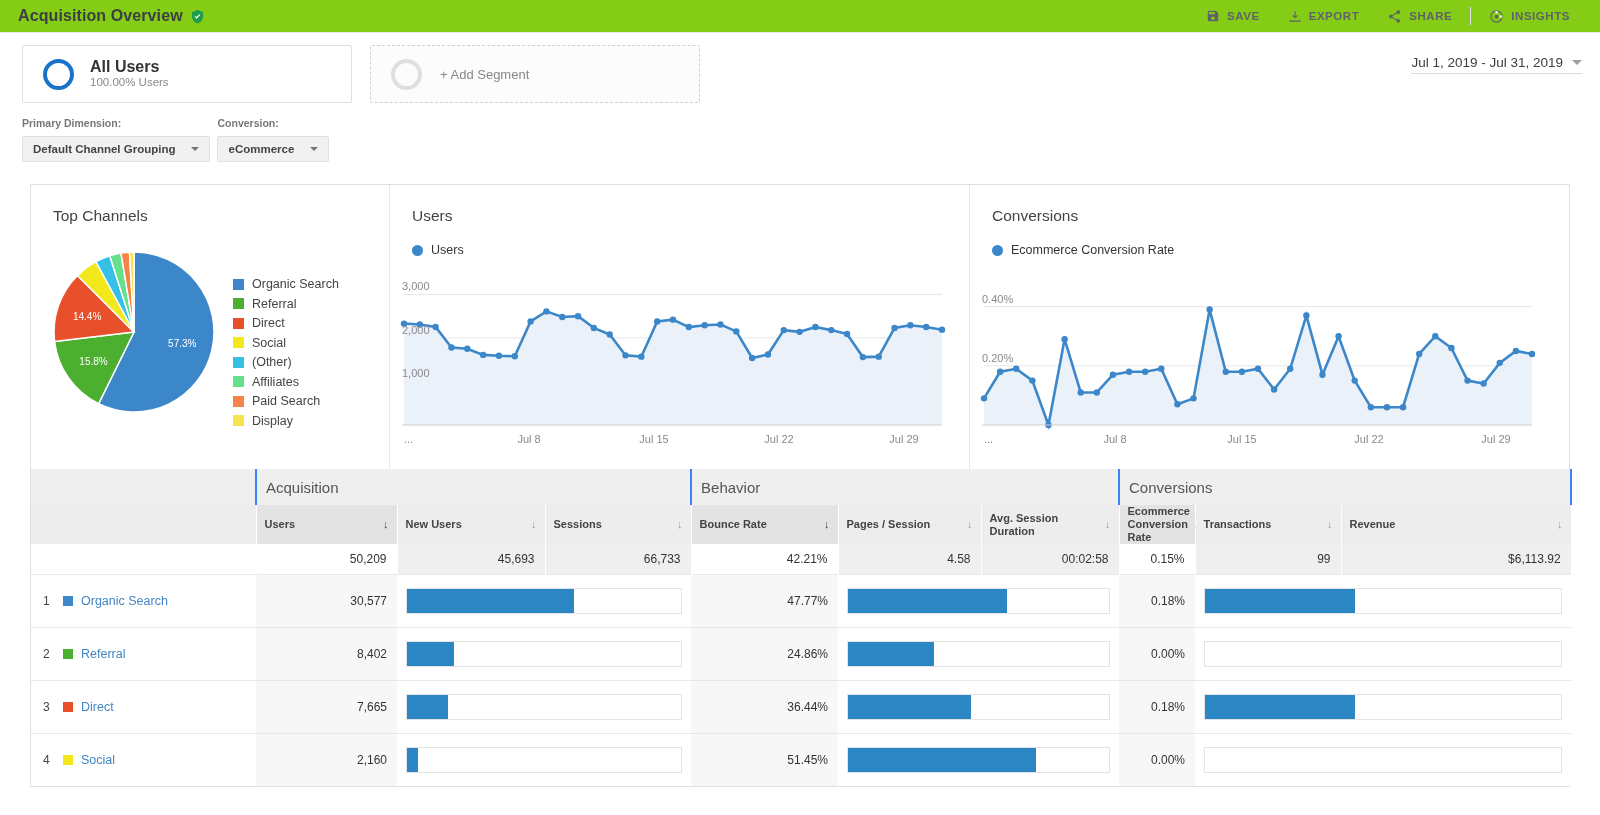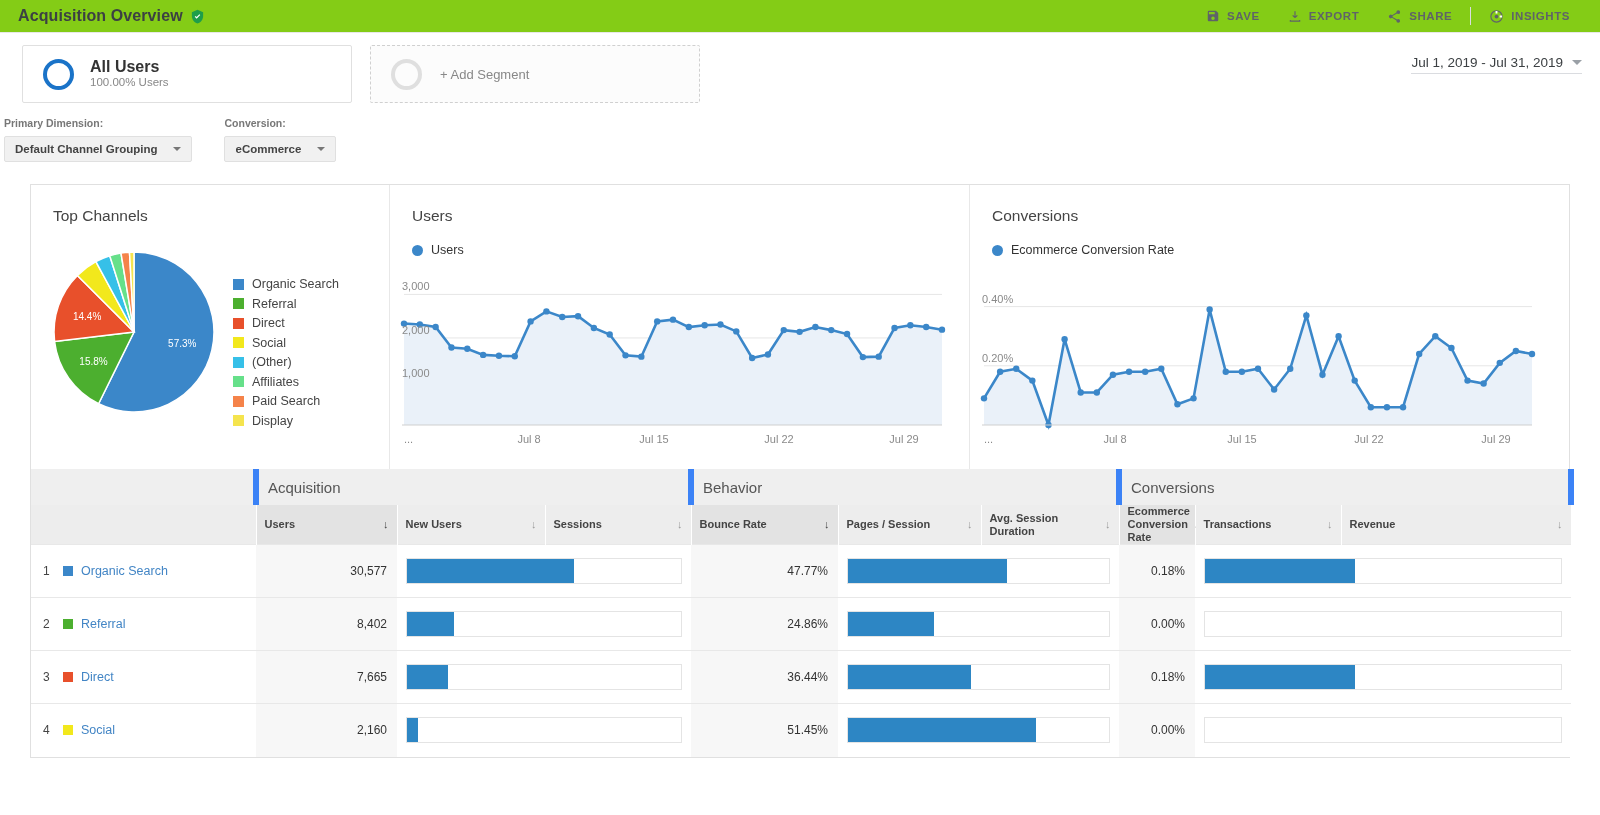--- a/index.html
+++ b/index.html
@@ -97,21 +97,21 @@
     cursor: pointer;
   }
   .caret {
     width: 0; height: 0;
     border-left: 5px solid transparent;
     border-right: 5px solid transparent;
     border-top: 5px solid #9aa0a6;
   }
 
   
-  .dimbar { display: flex; padding: 14px 0 0 4px; gap: 32px; }
+  .dimbar { display: flex; padding: 14px 0 0 22px; gap: 7px; }
   .dimgroup { display: flex; flex-direction: column; }
   .dimlabel { font-size: 10.5px; color: #777; font-weight: bold; margin-bottom: 7px; }
   .dimselect {
     height: 26px;
     background: #f1f1f1;
     border: 1px solid #e0e0e0;
     border-radius: 2px;
     display: flex; align-items: center;
     padding: 0 10px;
     font-size: 11.5px;
@@ -163,21 +163,21 @@
     border-top: none;
     font-size: 12px;
   }
   table { border-collapse: collapse; width: 100%; table-layout: fixed; }
   .grp-row td {
     background: #efefef;
     height: 36px;
     font-size: 15px;
     color: #555;
     padding-left: 9px;
-    border-right: 6px solid #3b82f6;
+    border-right: 2px solid #3b82f6;
     vertical-align: middle;
   }
   .hdr-row td {
     background: #ededed;
     height: 33px;
     font-size: 11px;
     font-weight: bold;
     color: #444;
     padding: 0 8px;
     vertical-align: middle;
@@ -559,20 +559,32 @@
       <span class="sort-arrow ">↓</span>
             </div>
           </td>
           <td class="">
       <div class="hdr-inner">
               <span>Revenue</span>
       <span class="sort-arrow ">↓</span>
             </div>
           </td>
         </tr>
+        <tr class="total-row">
+    <td style="background:#fff"></td>
+    <td class="hl">50,209</td>
+    <td>45,693</td>
+    <td>66,733</td>
+    <td class="hl">42.21%</td>
+    <td>4.58</td>
+    <td>00:02:58</td>
+    <td class="hl">0.15%</td>
+    <td>99</td>
+    <td>$6,113.92</td>
+        </tr>
         <tr class="data-row">
       <td class="dim">
         <div class="dim-inner">
           <span class="row-idx">1</span>
           <span class="row-swatch" style="background:#3b87c9"></span>
           <span class="row-link">Organic Search</span>
         </div>
       </td>
       <td class="num">30,577</td>
       <td class="bar" colspan="2">

